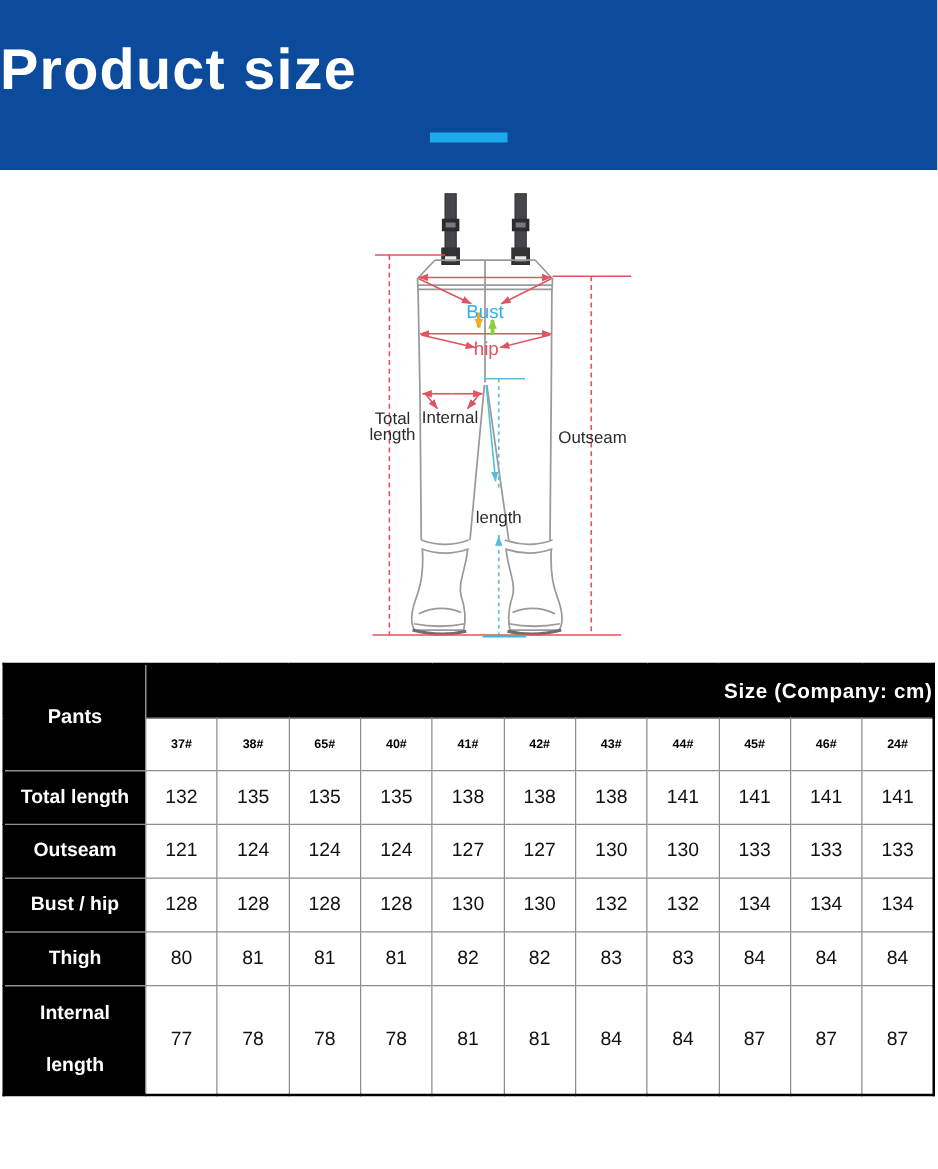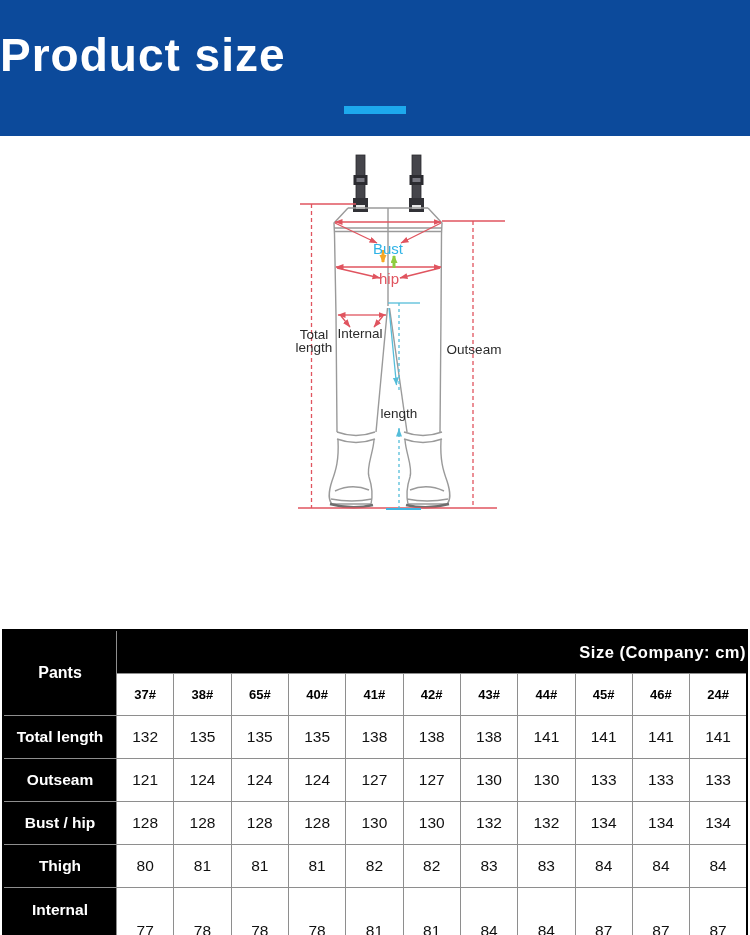--- a/index.html
+++ b/index.html
@@ -10,36 +10,36 @@
   }
   
   .banner { height:136px; background:#0c4a9b; text-align:left; }
   .banner h1 {
     margin:0; padding-top:24px; font-size:46px; line-height:62px;
     font-weight:bold; color:#ffffff; letter-spacing:1px;
   }
   .accent-dash { width:62px; height:8px; background:#1da9ee; margin:20px auto 0; }
 
   
-  .diagram { position:relative; height:493px; background:#ffffff; }
+  .diagram { position:relative; height:394px; background:#ffffff; }
   .diagram svg { display:block; }
 
   
   .table-wrap { padding:0 2px; }
   table.size-table {
     border-collapse:collapse; width:746px; table-layout:fixed;
     border:2px solid #000000;
   }
   .size-table th, .size-table td {
     border:1px solid #8e8e8e; text-align:center; vertical-align:middle; padding:0;
   }
   .dark-cell { background:#000000; color:#ffffff; font-weight:bold; }
   th.corner-cell { width:112px; font-size:16px;margin-left:33px; }
   th.span-header { font-size:16.5px; height:42px; letter-spacing:0.5px;text-align:right; }
-  tr.size-row th { height:41px; background:#ffffff; color:#000000; font-weight:bold; font-size:13px; }
+  tr.size-row th { height:41px; background:#ffffff; color:#000000; font-weight:bold; font-size:10px; }
   tbody th.row-label { font-size:15.5px; white-space:pre-line; line-height:42px; }
   tbody td.value-cell { font-size:15.5px; color:#111111; background:#ffffff; }
   tbody tr { height:43px; }
   tbody tr.tall-row { height:87px; }
 </style>
 </head>
 <body>
 
 <div class="banner">
   <h1>Product size</h1>

